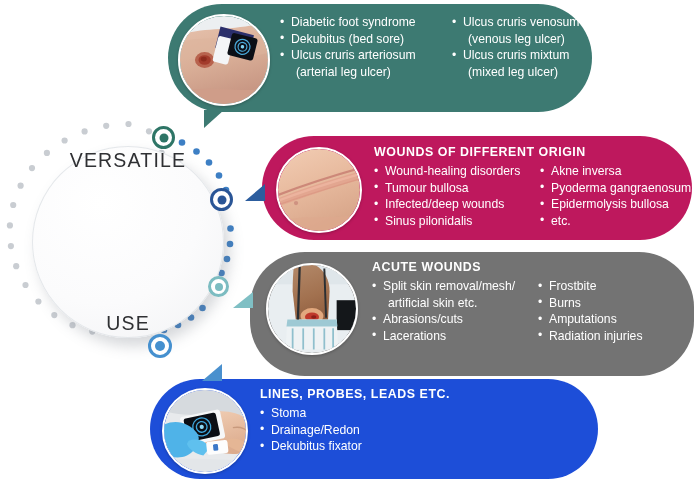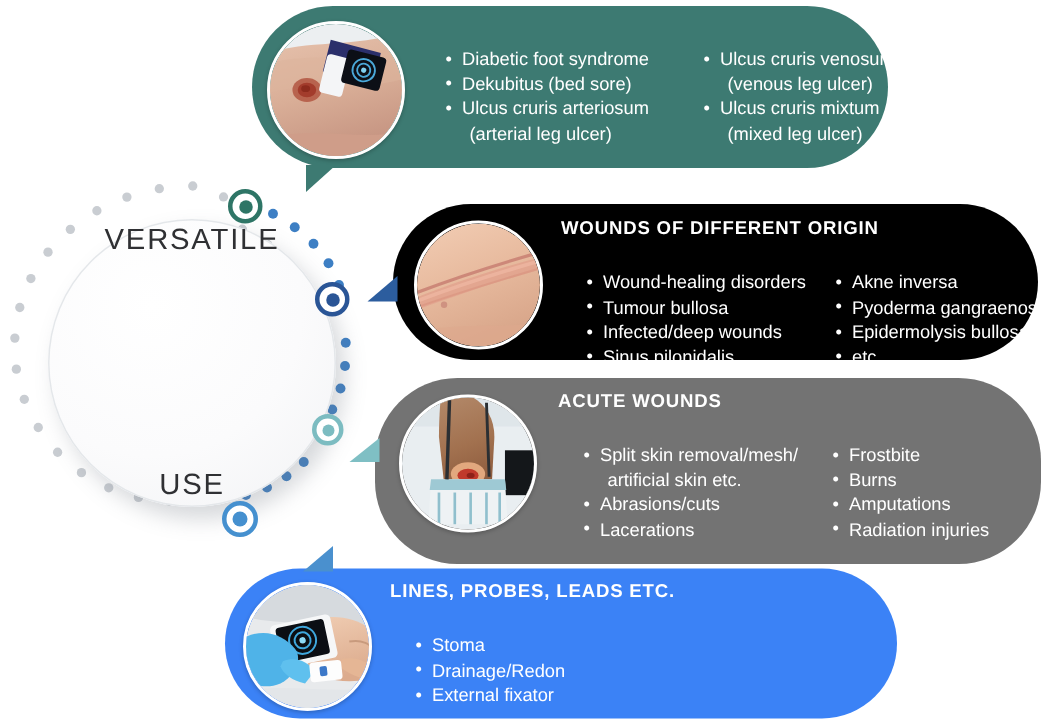--- a/index.html
+++ b/index.html
@@ -125,21 +125,21 @@
     white-space: nowrap;
   }
   .cols {
     display: flex;
   }
   .col {
     flex: 0 0 auto;
   }
   ul.bullets {
     list-style: none;
-    margin: 17px;
+    margin: 0;
     padding: 0;
   }
   ul.bullets li {
     position: relative;
     padding-left: 11px;
     font-size: 12.2px;
     line-height: 16.6px;
     color: #ffffff;
     white-space: nowrap;
   }
@@ -177,21 +177,21 @@
     border: 2.5px solid #ffffff;
   }
   #panel-chronic .content { padding: 10px 0 0 10px; }
 
   
   #panel-origin {
     left: 262px;
     top: 136px;
     width: 430px;
     height: 104px;
-    background: #000000;
+    background: #be185d;
     border-radius: 52px;
   }
   #panel-origin .tail {
     left: -17px;
     top: 48px;
     border-right: 20px solid #2c5d9e;
     border-top: 17px solid transparent;
   }
   #panel-origin .thumb {
     width: 82px; height: 82px;
@@ -221,21 +221,21 @@
     border: 2.5px solid #ffffff;
   }
   #panel-acute .content { padding: 8px 0 0 14px; }
 
   
   #panel-lines {
     left: 150px;
     top: 379px;
     width: 448px;
     height: 100px;
-    background: #3b82f6;
+    background: #1d4ed8;
     border-radius: 50px;
   }
   #panel-lines .tail {
     left: 52px;
     top: -15px;
     border-right: 20px solid #4a90ce;
     border-top: 17px solid transparent;
   }
   #panel-lines .thumb {
     width: 82px; height: 82px;
@@ -516,21 +516,21 @@
           </g>
         </svg>
       </div>
       <div class="content">
         <div class="panel-title">LINES, PROBES, LEADS ETC.</div>
         <div class="cols">
           <div class="col">
             <ul class="bullets">
               <li>Stoma</li>
               <li>Drainage/Redon</li>
-              <li>External fixator</li>
+              <li>Dekubitus fixator</li>
             </ul>
           </div>
         </div>
       </div>
     </div>
   </div>
 
 </div>
 
 </body></html>

